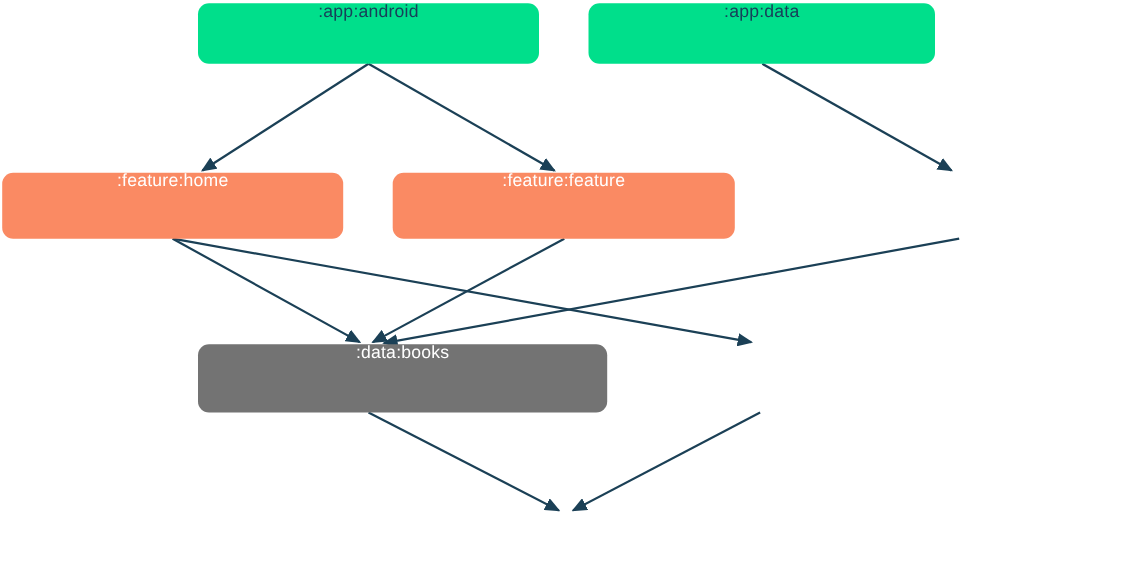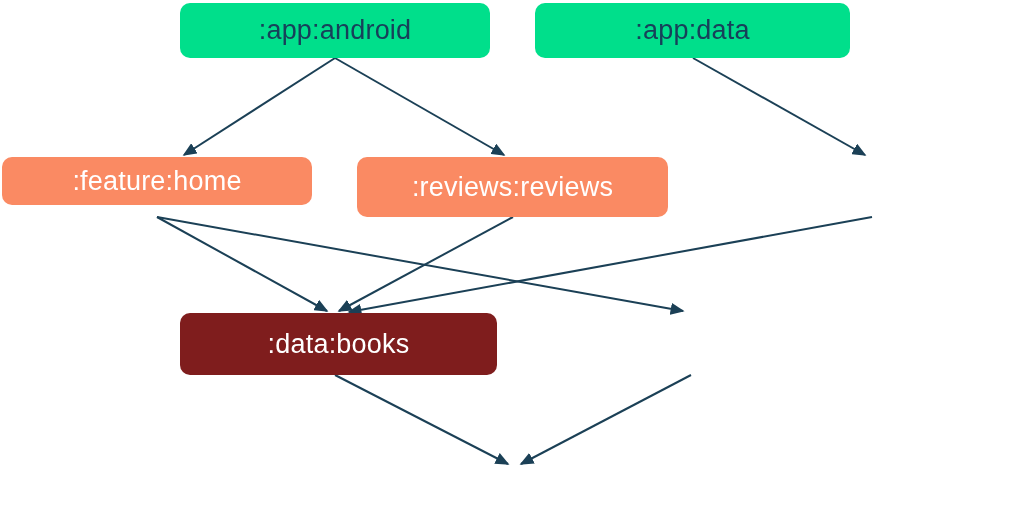--- a/index.html
+++ b/index.html
@@ -21,23 +21,23 @@
     top: 0;
     width: 1027px;
     height: 531px;
     display: block;
   }
   .node {
     position: absolute;
     box-sizing: border-box;
     border-radius: 10px;
     display: flex;
-    align-items: center;
+    align-items: flex-start;
     justify-content: center;
-    font-size: 27px;
+    font-size: 16px;
     font-weight: 400;
     letter-spacing: 0.2px;
     white-space: nowrap;
   }
   .node span {
     display: inline-block;
     line-height: 1;
   }
 </style>
 </head>
@@ -62,22 +62,22 @@
         <line x1="691" y1="375" x2="521" y2="464" stroke="#1b4056" stroke-width="2" marker-end="url(#arrowhead)"></line>
       </g>
   </svg>
 
 <div class="node" style="left: 180px; top: 3px; width: 310px; height: 55px; background: rgb(0, 223, 139); color: rgb(23, 64, 90);">
       <span>:app:android</span>
     </div>
     <div class="node" style="left: 535px; top: 3px; width: 315px; height: 55px; background: rgb(0, 223, 139); color: rgb(23, 64, 90);">
       <span>:app:data</span>
     </div>
-    <div class="node" style="left: 2px; top: 157px; width: 310px; height: 48px; background: rgb(250, 138, 99); color: rgb(255, 255, 255);">
+    <div class="node" style="left: 2px; top: 157px; width: 310px; height: 60px; background: rgb(250, 138, 99); color: rgb(255, 255, 255);">
       <span>:feature:home</span>
     </div>
     <div class="node" style="left: 357px; top: 157px; width: 311px; height: 60px; background: rgb(250, 138, 99); color: rgb(255, 255, 255);">
-      <span>:reviews:reviews</span>
+      <span>:feature:feature</span>
     </div>
-    <div class="node" style="left: 180px; top: 313px; width: 317px; height: 62px; background: #7f1d1d; color: rgb(255, 255, 255);">
+    <div class="node" style="left: 180px; top: 313px; width: 372px; height: 62px; background: #737373; color: rgb(255, 255, 255);">
       <span>:data:books</span>
     </div>
   </div>
 
 </body></html>

